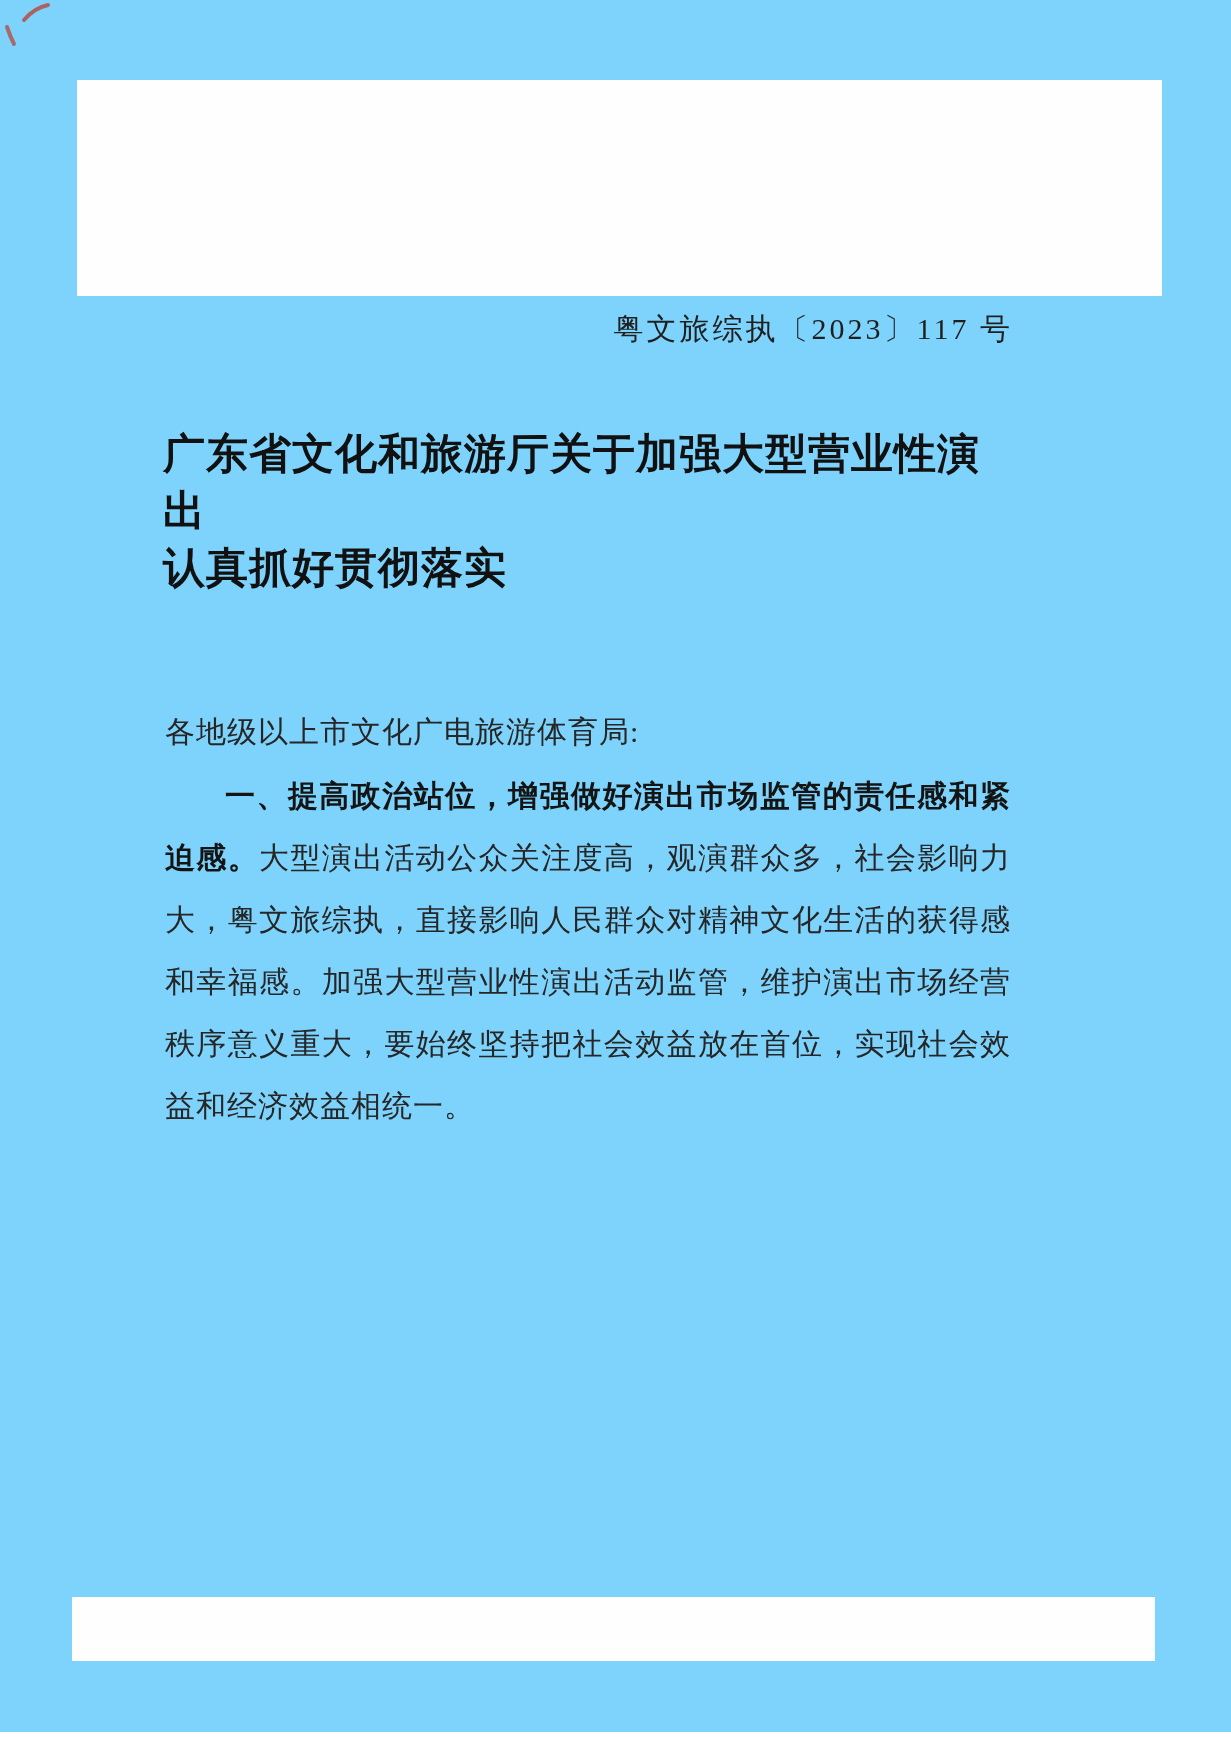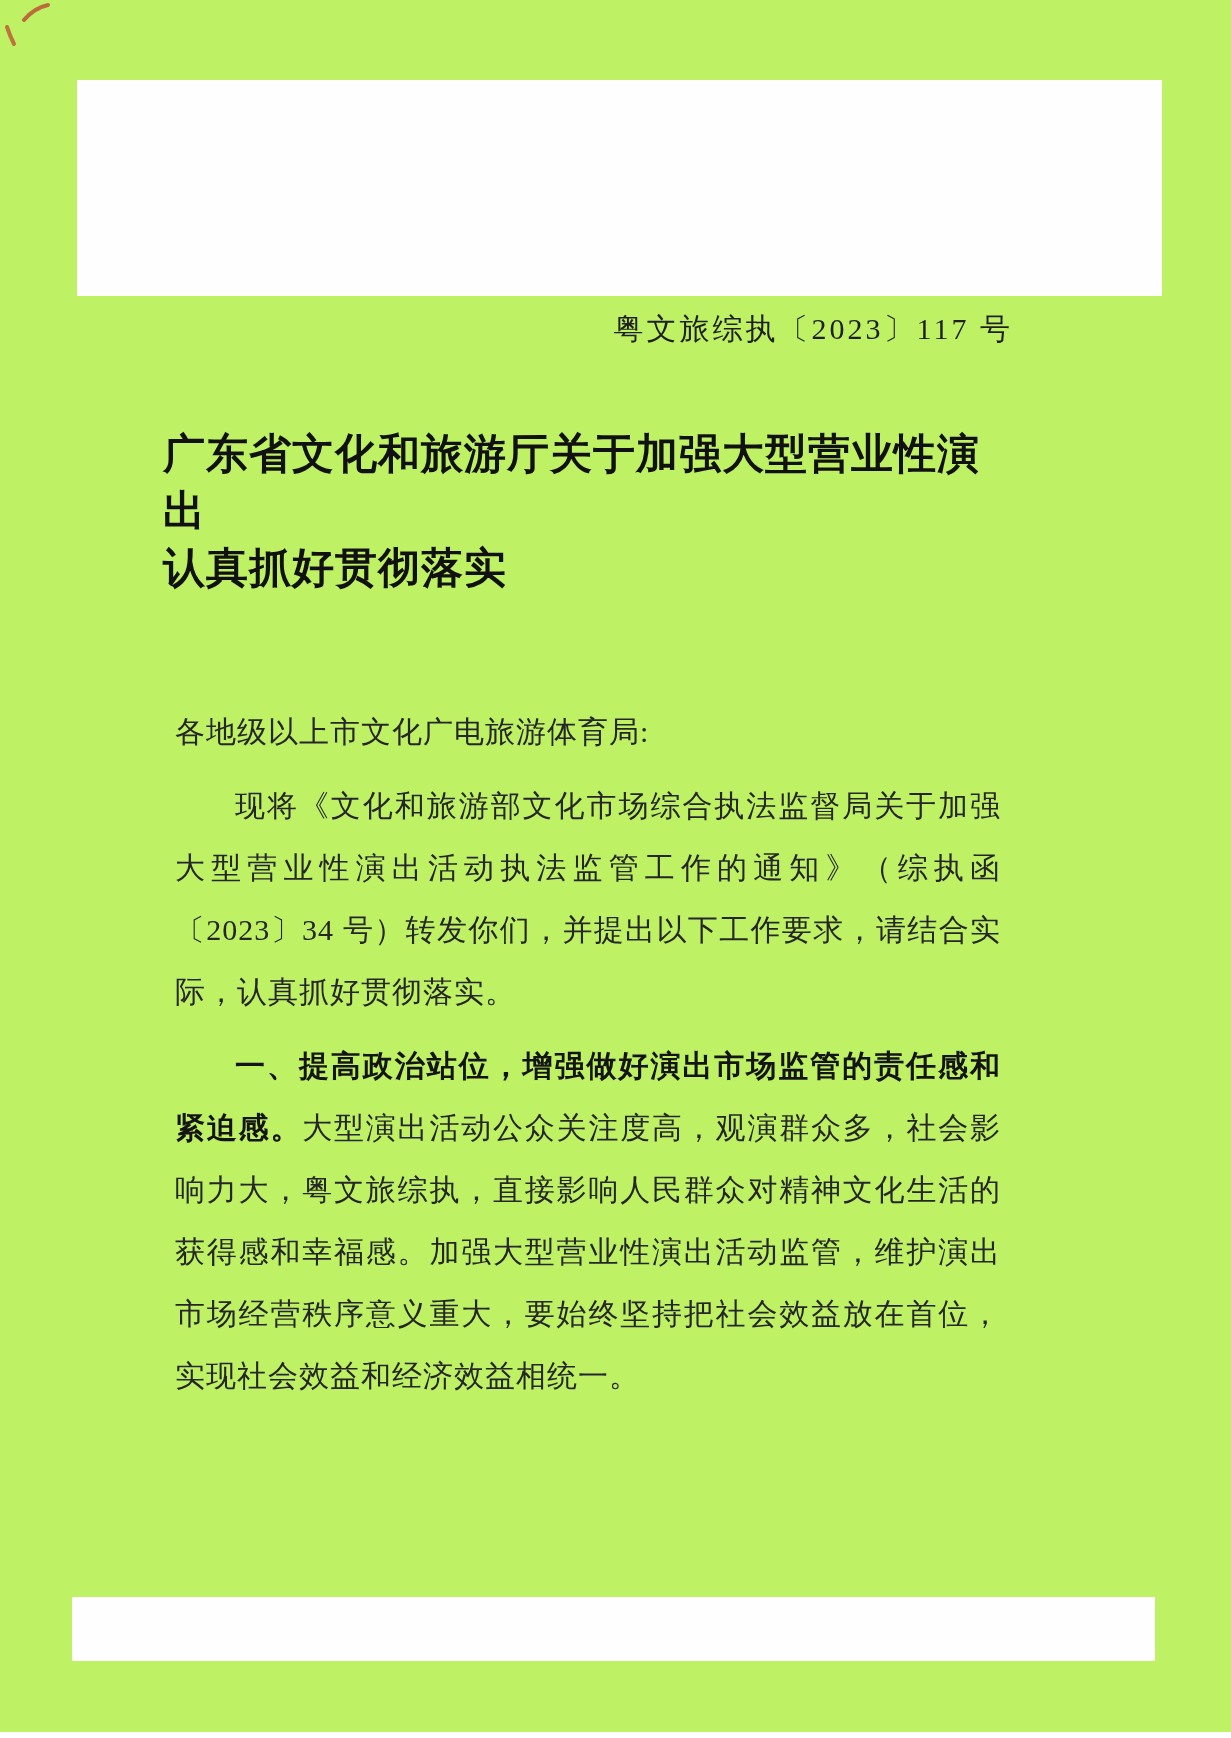--- a/index.html
+++ b/index.html
@@ -4,21 +4,21 @@
 <style>
   html, body {
     margin: 0;
     padding: 0;
     background: #ffffff;
   }
   .page {
     position: relative;
     width: 1231px;
     height: 1738px;
-    background: #bef264;
+    background: #7dd3fc;
     overflow: hidden;
     font-family: "Liberation Serif", "DejaVu Serif", serif;
   }
   
   .panel {
     position: absolute;
     background: #fefefe;
   }
   .panel-top {
     left: 77px; top: 80px;
@@ -67,21 +67,21 @@
   }
   .doc-body {
     margin-top: 104px;
     font-size: 30px;
     line-height: 62px;
     letter-spacing: 1px;
     text-align: justify;
     color: #262626;
   }
   .doc-body p {
-    margin: 12px;
+    margin: 2px;
   }
   .salutation {
     text-indent: 0;
   }
   .para {
     text-indent: 2em;
   }
   .para b {
     font-weight: 700;
     color: #141414;
@@ -106,18 +106,17 @@
     <div class="doc-number">粤文旅综执〔2023〕117 号</div>
 
     <h1 class="title">
       <span class="title-line">广东省文化和旅游厅关于加强大型营业性演出</span>
       <span class="title-line">认真抓好贯彻落实</span>
     </h1>
 
     <div class="doc-body">
       <p class="salutation">各地级以上市文化广电旅游体育局:</p>
 
-    <p class="para"><span>现将《文化和旅游部文化市场综合执法监督局关于加强大型营业性演出活动执法监管工作的通知》（综执函〔2023〕34 号）转发你们，并提出以下工作要求，请结合实际，认真抓好贯彻落实。</span></p>
         <p class="para"><b>一、提高政治站位，增强做好演出市场监管的责任感和紧迫感。</b><span>大型演出活动公众关注度高，观演群众多，社会影响力大，粤文旅综执，直接影响人民群众对精神文化生活的获得感和幸福感。加强大型营业性演出活动监管，维护演出市场经营秩序意义重大，要始终坚持把社会效益放在首位，实现社会效益和经济效益相统一。</span></p>
       </div>
 
   </div>
 </div>
 
 </body></html>

